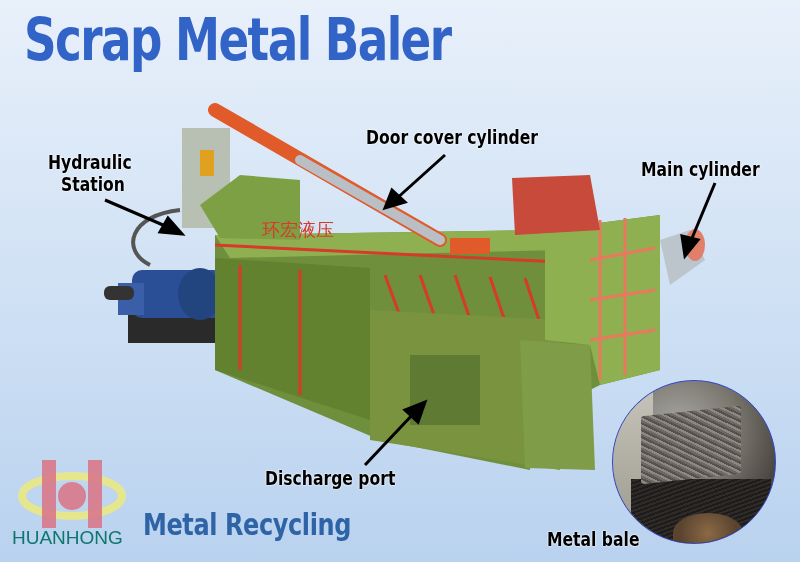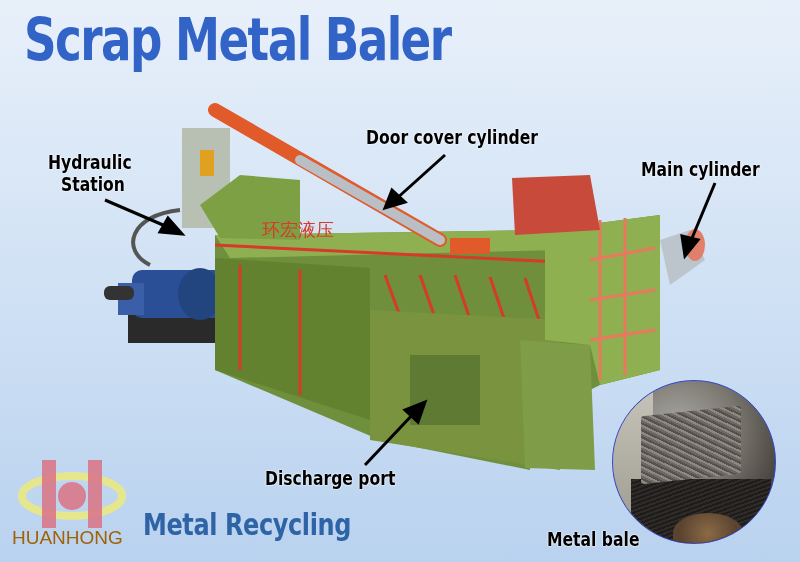--- a/index.html
+++ b/index.html
@@ -24,21 +24,21 @@
     .label.center { text-align: center; }
     .sub {
       position: absolute; left: 143px; top: 507px;
       font-family: "DejaVu Sans", sans-serif; font-weight: bold;
       font-size: 30px; color: #2e64a6; letter-spacing: -0.5px;
       transform: scaleX(0.8); transform-origin: left top; white-space: nowrap;
     }
     .brand {
       position: absolute; left: 12px; top: 527px;
       font-family: "Liberation Sans", sans-serif; font-size: 19px;
-      color: #a16207; letter-spacing: 0px;
+      color: #0f766e; letter-spacing: 0px;
     }
     .machine { position: absolute; left: 0; top: 0; }
     .bale {
       position: absolute; left: 612px; top: 380px; width: 162px; height: 162px;
       border-radius: 50%; border: 1.5px solid #3344cc; overflow: hidden;
       background: radial-gradient(circle at 40% 30%, #a9a9a4 0%, #7a776f 40%, #4a4640 70%, #2a2724 100%);
     }
     .bale .block1 {
       position: absolute; left: 28px; top: 30px; width: 100px; height: 68px;
       background: repeating-linear-gradient(30deg, #6d6862 0 2px, #8d8982 2px 4px, #55514c 4px 6px);

